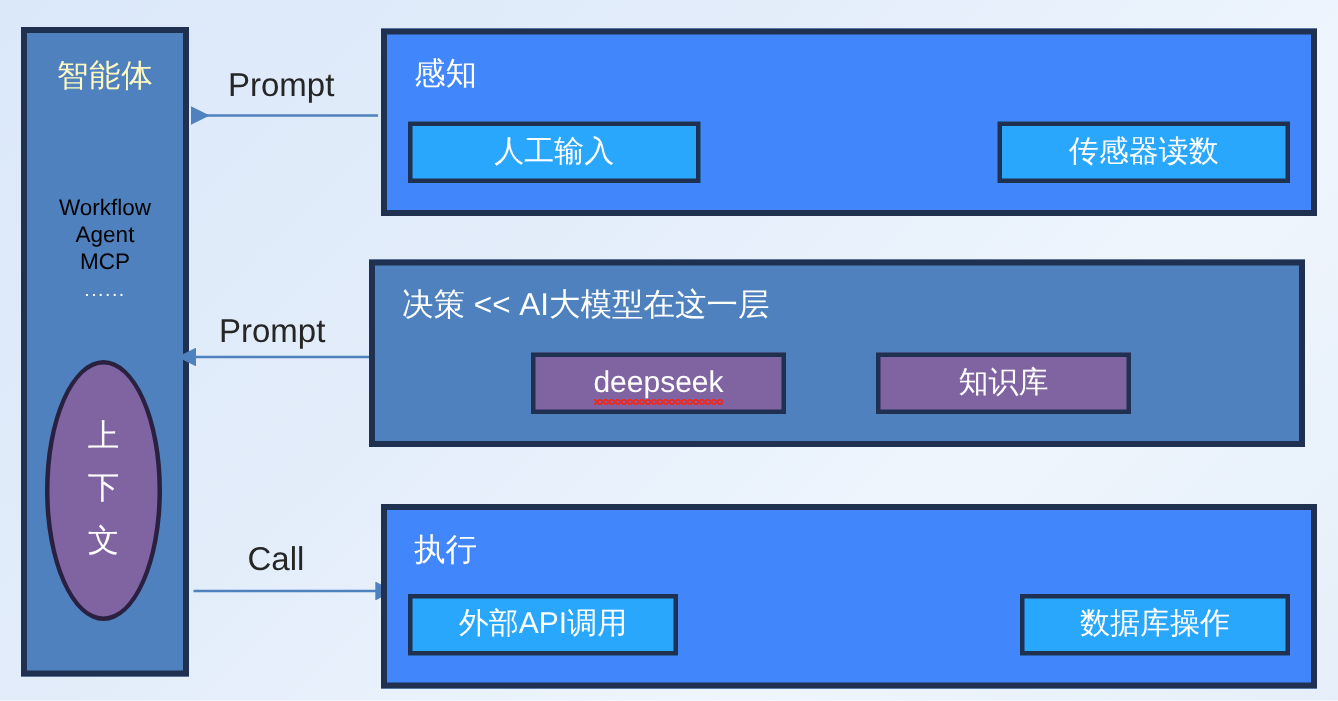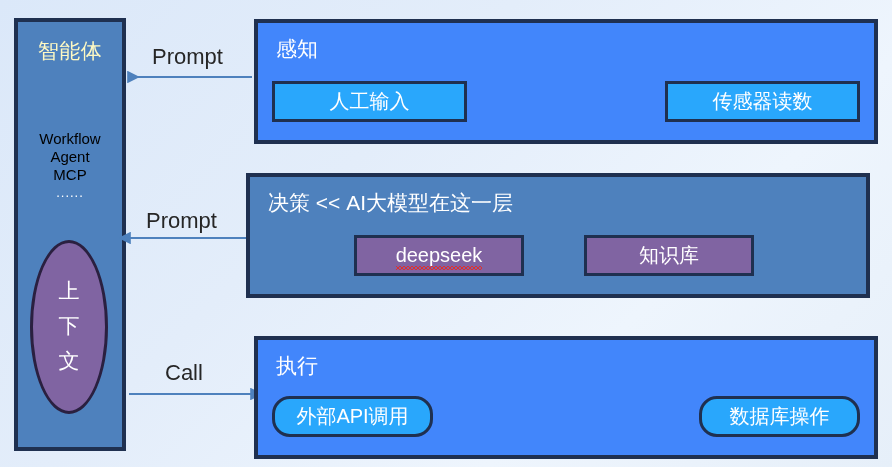--- a/index.html
+++ b/index.html
@@ -173,22 +173,21 @@
   
   #layer-execution {
     left: 254px;
     top: 336px;
     width: 624px;
     height: 123px;
     background: #4286FB;
   }
   #layer-execution .chip {
     background: #29A7FC;
-    width: 161px;
-    border-radius: 18px;
+    width: 180px;
   }
 
   
   .spellcheck {
     position: relative;
     display: inline-block;
   }
   .spellcheck::after {
     content: "";
     position: absolute;

